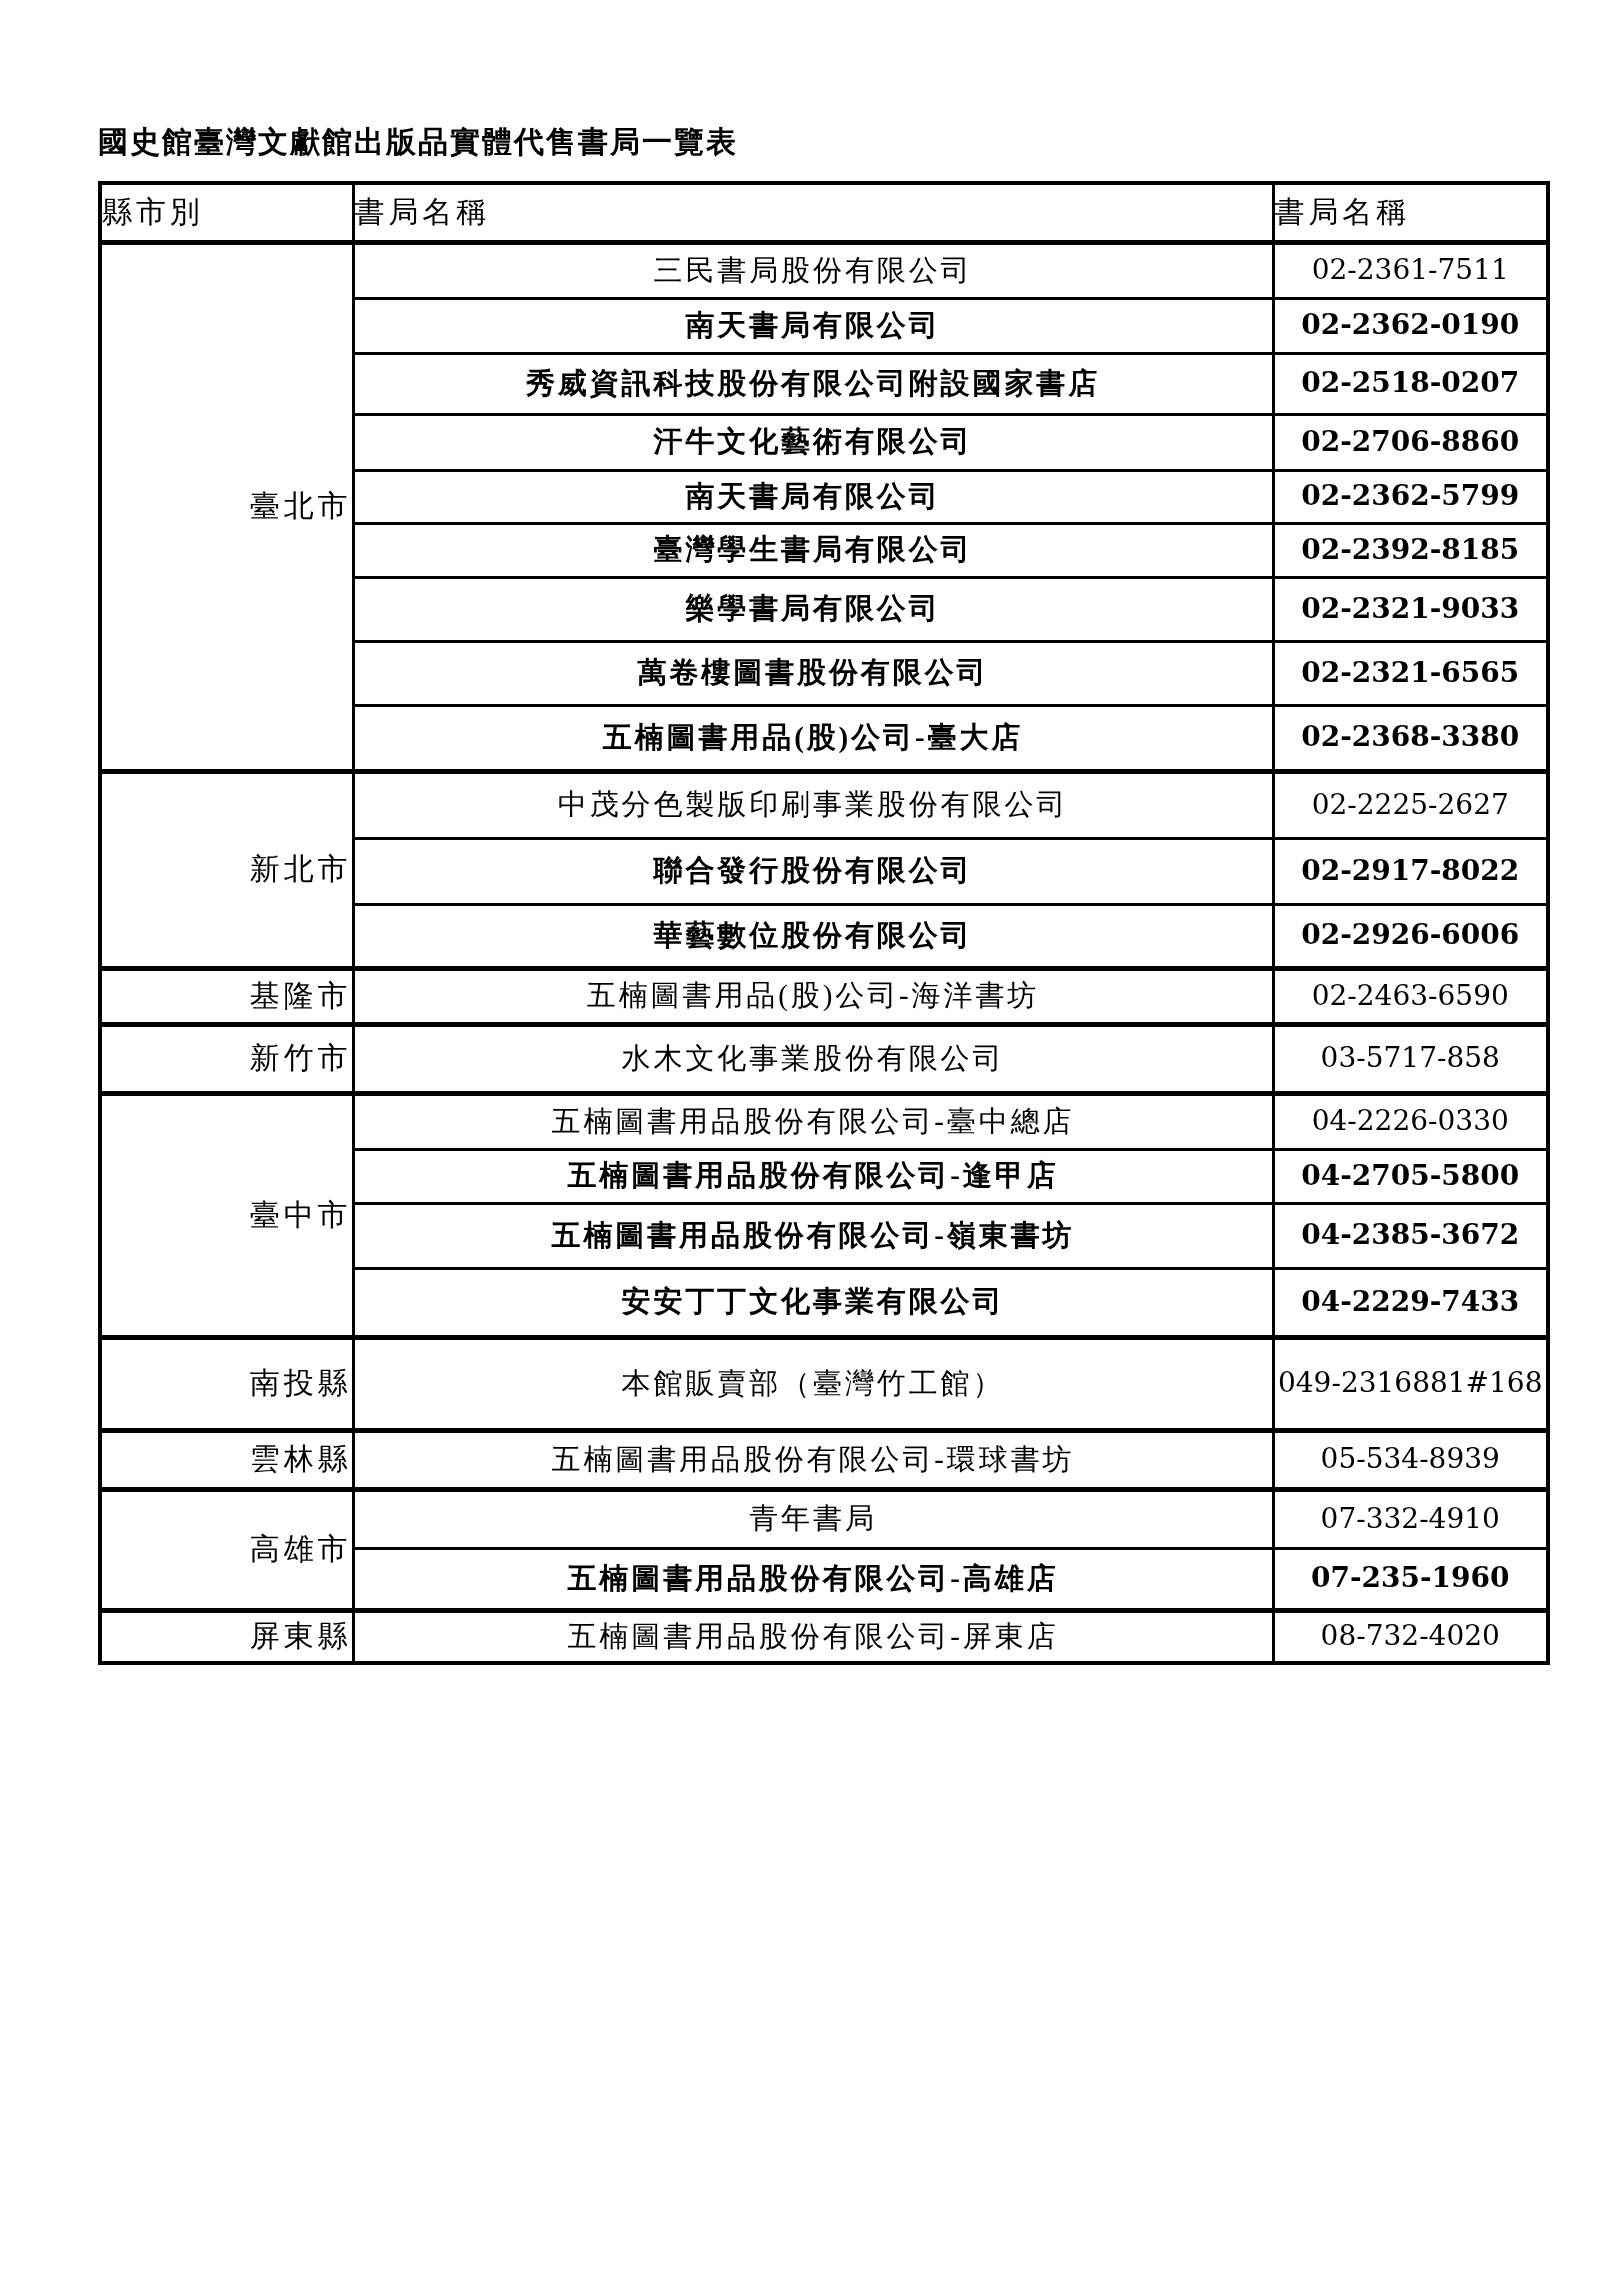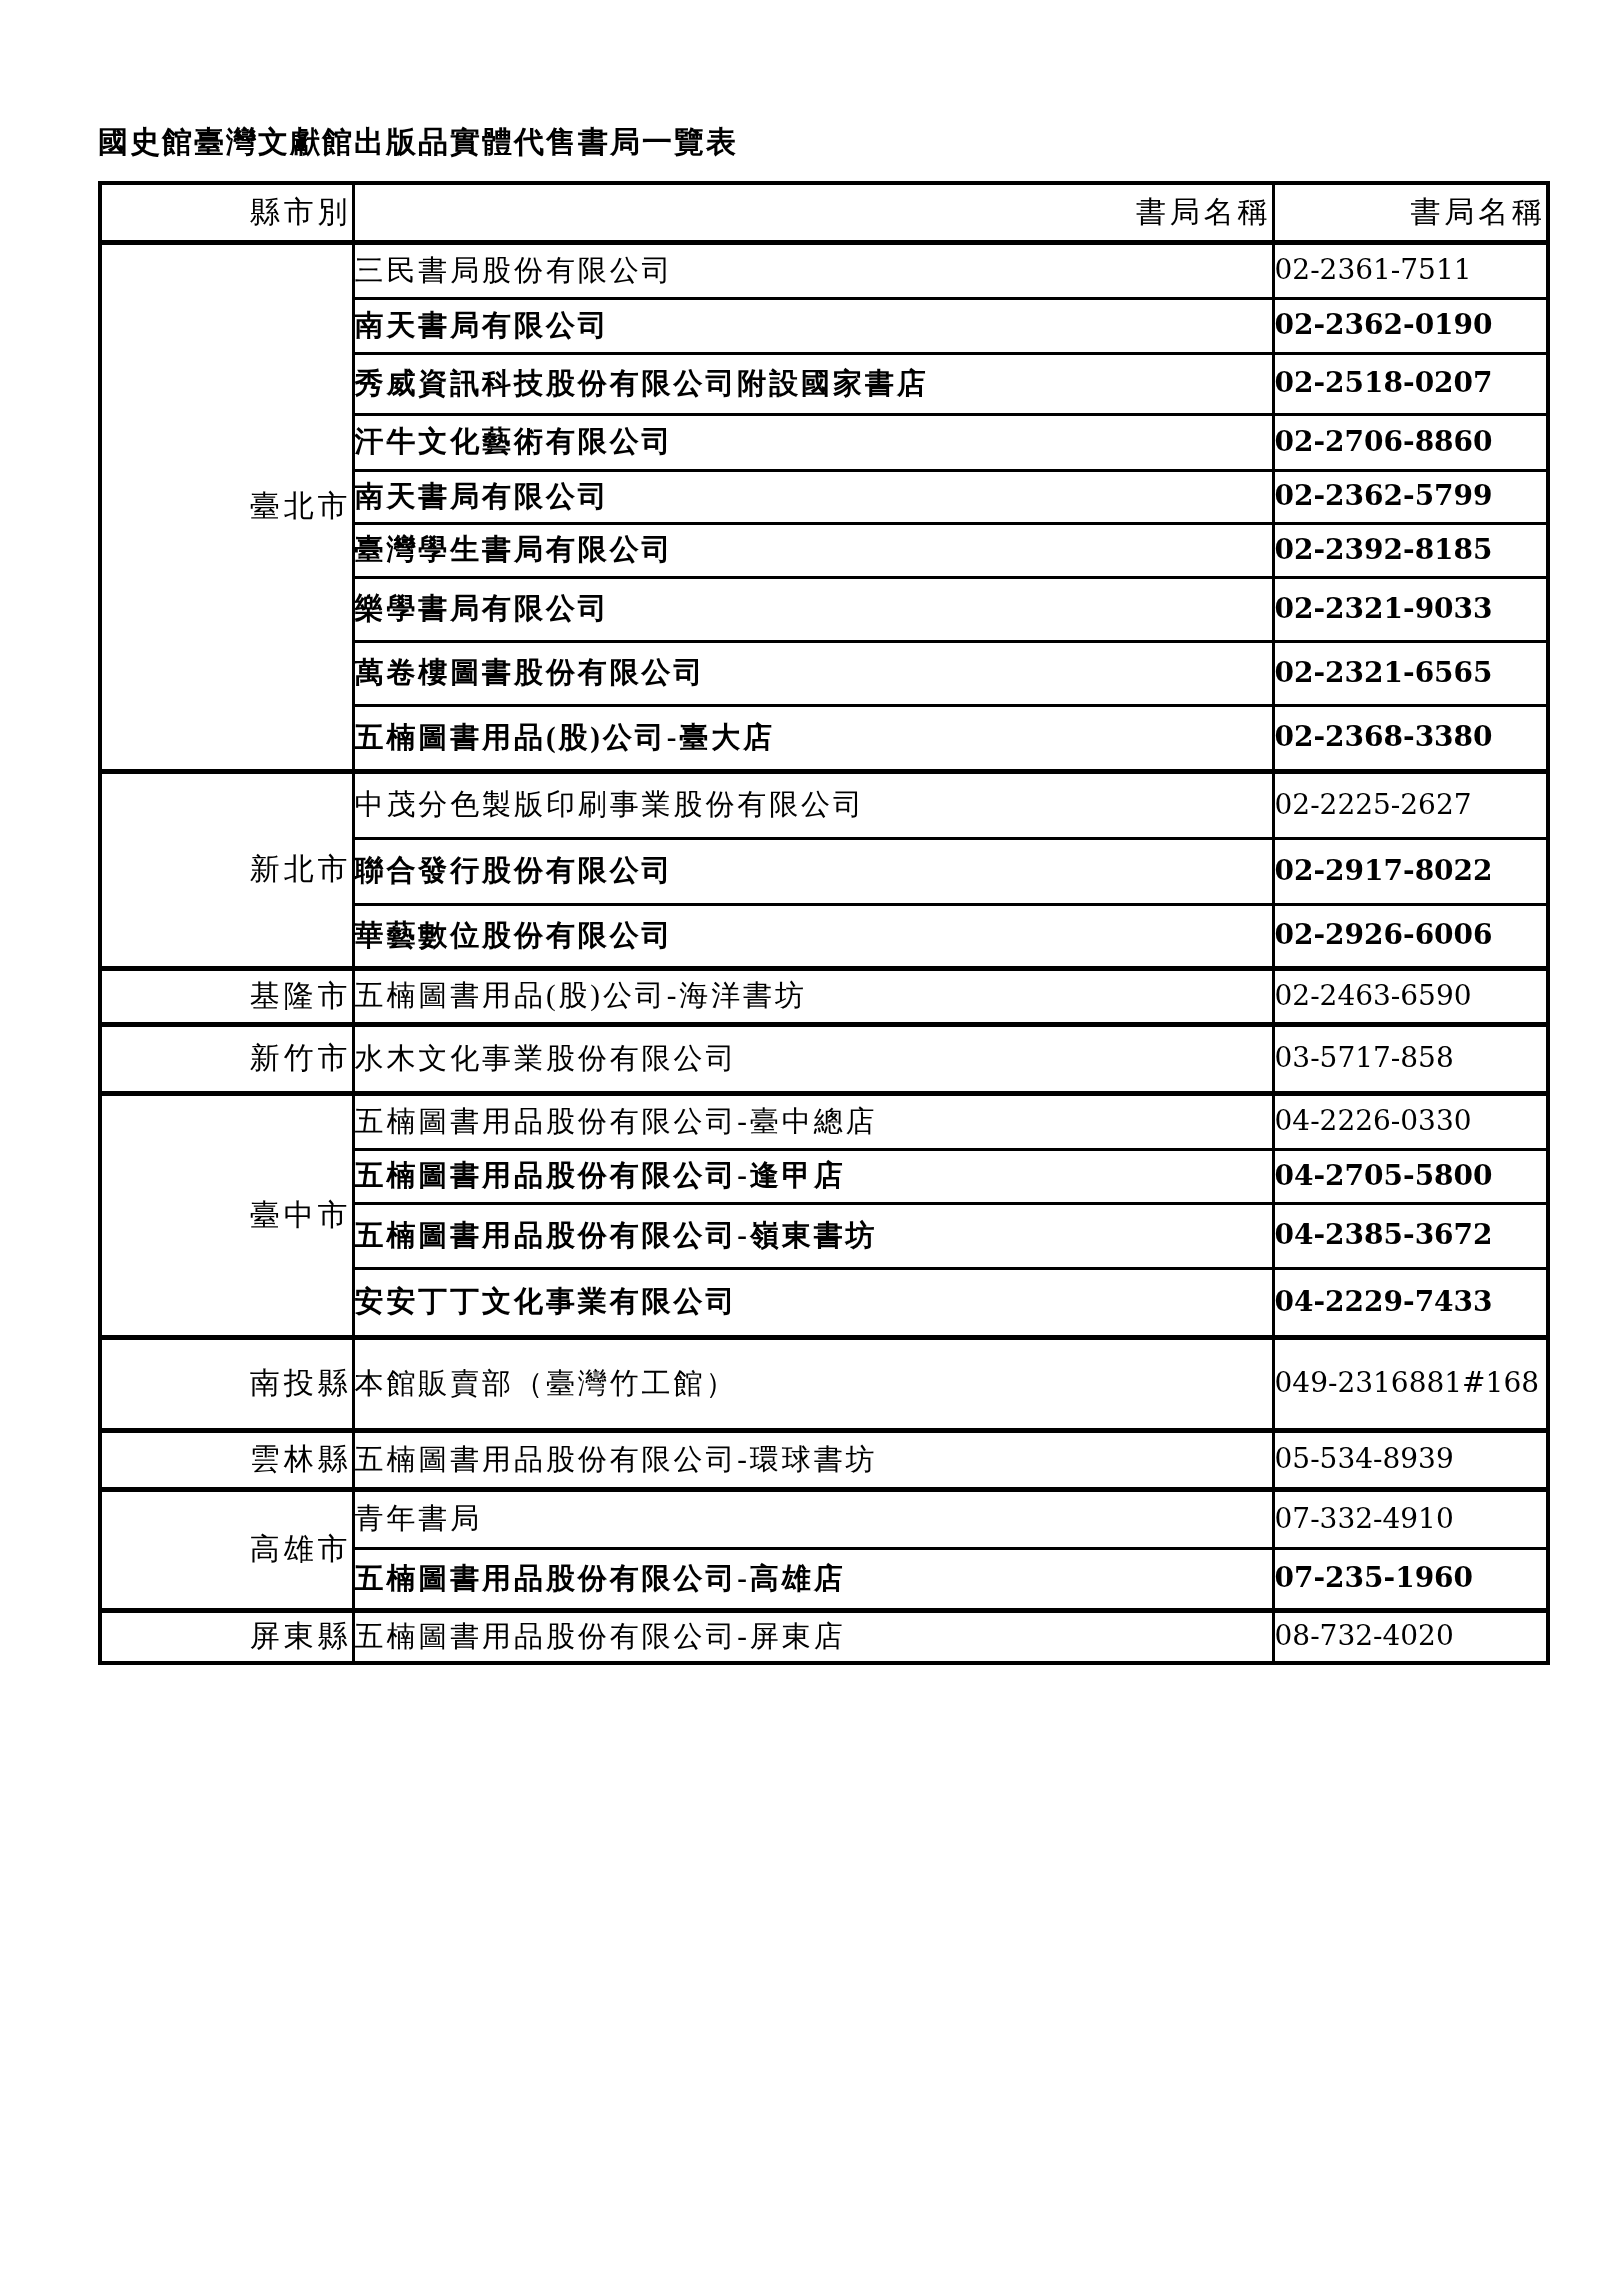--- a/index.html
+++ b/index.html
@@ -35,26 +35,26 @@
   }
   table.store-table td {
     vertical-align: middle;
     overflow: hidden;
     padding: 0;
   }
   .col1 { width: 253px; }
   .col2 { width: 920px; }
   .col3 { width: 275px; }
   tr.hdr td {
-    text-align: right;
+    text-align: left;
     font-size: 30px;
     letter-spacing: 3.9px;
     border-bottom: 3.9px solid #000;
   }
-  td.v { border-left: 3.9px solid #000; }
+  td.v { border-left: 3.9px solid #000; text-align: center; }
   tr.g-start td { border-top: 5.9px solid #000; }
   td.inner { border-top: 3.9px solid #000; font-weight: bold; }
   td.county-cell {
     font-size: 30px;
     letter-spacing: 3.9px;
     padding-left: 15.7px;
     text-align: right;
   }
   td.name-cell {
     font-size: 29px;

